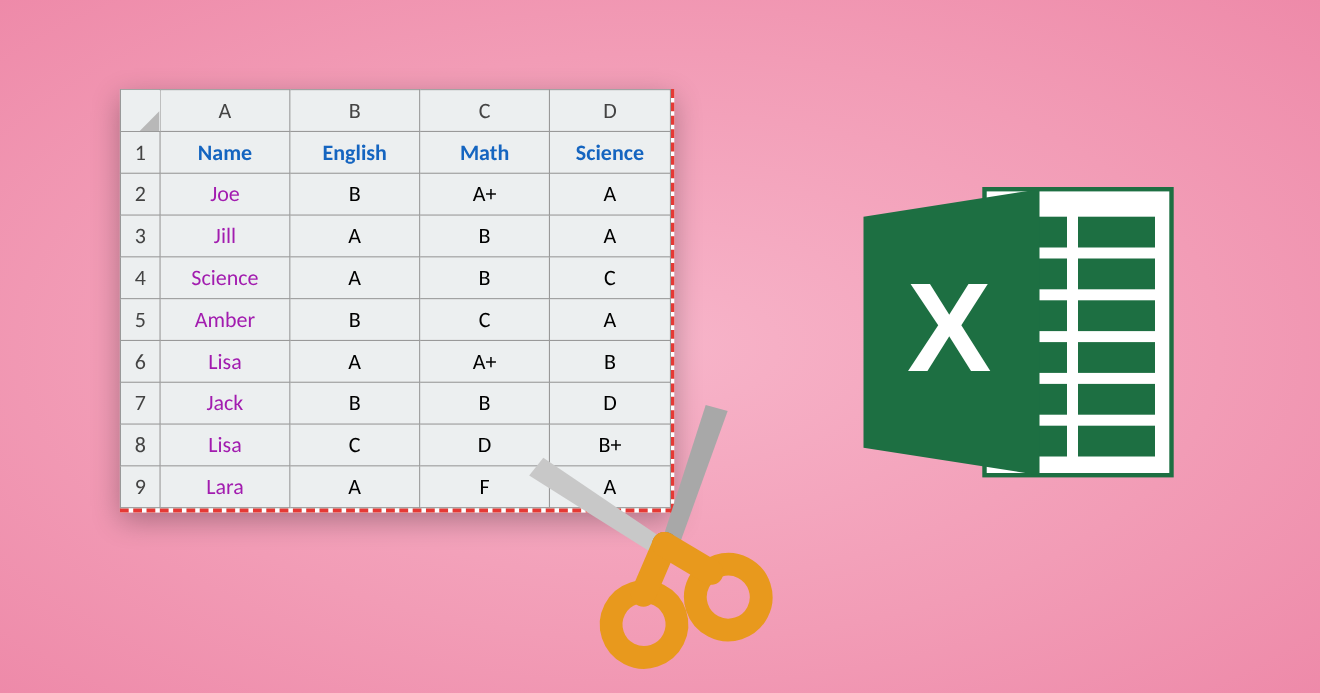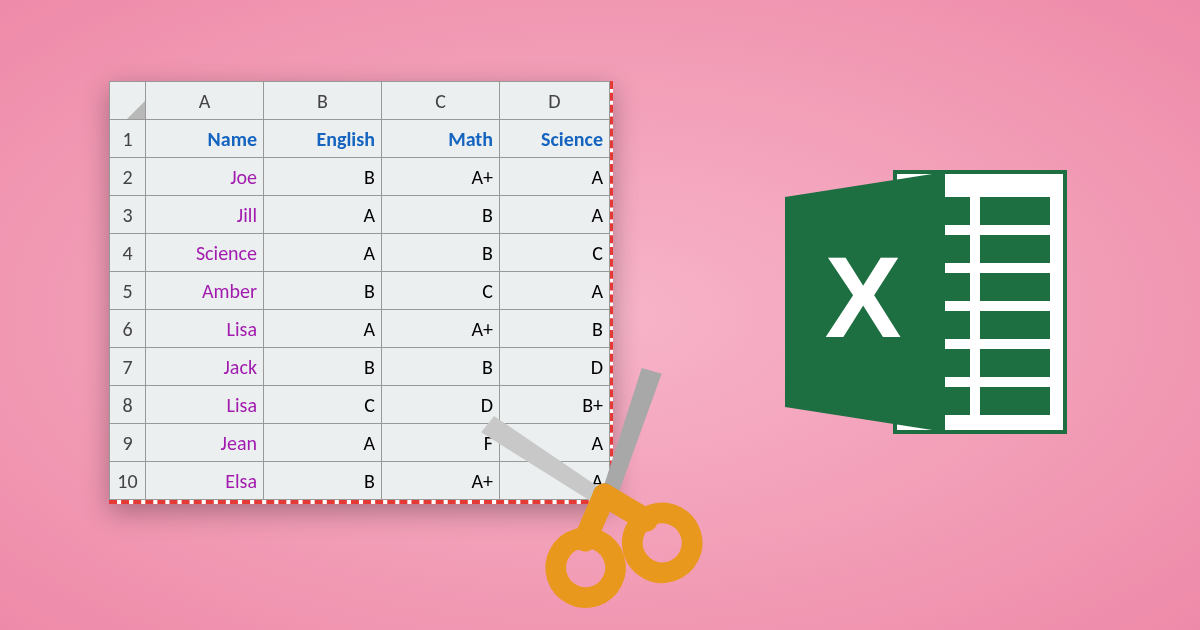--- a/index.html
+++ b/index.html
@@ -1,19 +1,19 @@
 <!DOCTYPE html>
 <html><head>
 <meta charset="utf-8">
 <style>
   html,body{margin:0;padding:0;width:1200px;height:630px;overflow:hidden;font-family:Calibri,Arial,sans-serif}
   body{background:radial-gradient(ellipse at center,#f7b4c9 0%,#f29cb6 60%,#ee8aa9 100%);position:relative}
   .sheet-wrap{position:absolute;left:109px;top:81px;width:500px;box-shadow:0 8px 25px rgba(0,0,0,0.3);background:#fff;border-right:4px dashed #e53935;border-bottom:4px dashed #e53935}
   table{border-collapse:collapse;width:100%;table-layout:fixed}
-  th,td{border:1px solid #999;height:38px;padding:0 6px;font-size:20px;text-align:right;vertical-align:middle;box-sizing:border-box}
+  th,td{border:1px solid #999;height:38px;padding:0 6px;font-size:20px;text-align:center;vertical-align:middle;box-sizing:border-box}
   td{background:#eceff0}
   .col-hdr{background:#eceff0;text-align:center;color:#444;font-weight:400}
   .row-hdr{background:#eceff0;text-align:center;color:#444;font-weight:400;width:36px}
   .corner{background:#eceff0;position:relative;width:36px}
   .corner svg{position:absolute;right:0;bottom:0}
   .fld-hdr{color:#1565c0;font-weight:700;background:#eceff0}
   .name-cell{color:#a21caf;background:#eceff0}
   col.rownum{width:36px}
   col.cA{width:118px}
   col.cB{width:118px}
@@ -97,30 +97,23 @@
 </tr>
 <tr>
   <td class="row-hdr">8</td>
   <td class="name-cell">Lisa</td>
   <td>C</td>
   <td>D</td>
   <td>B+</td>
 </tr>
 <tr>
   <td class="row-hdr">9</td>
-  <td class="name-cell">Jean</td>
+  <td class="name-cell">Lara</td>
   <td>A</td>
   <td>F</td>
-  <td>A</td>
-</tr>
-<tr>
-  <td class="row-hdr">10</td>
-  <td class="name-cell">Elsa</td>
-  <td>B</td>
-  <td>A+</td>
   <td>A</td>
 </tr>
 </tbody>
     </table>
 </div>
 
 <div class="scissors">
 <svg width="230" height="230" viewBox="0 0 200 200">
   <polygon points="100,95 165,5 180,15 110,105" fill="#a8a8a8"></polygon>
   <polygon points="100,95 30,5 15,15 90,105" fill="#c8c8c8"></polygon>

